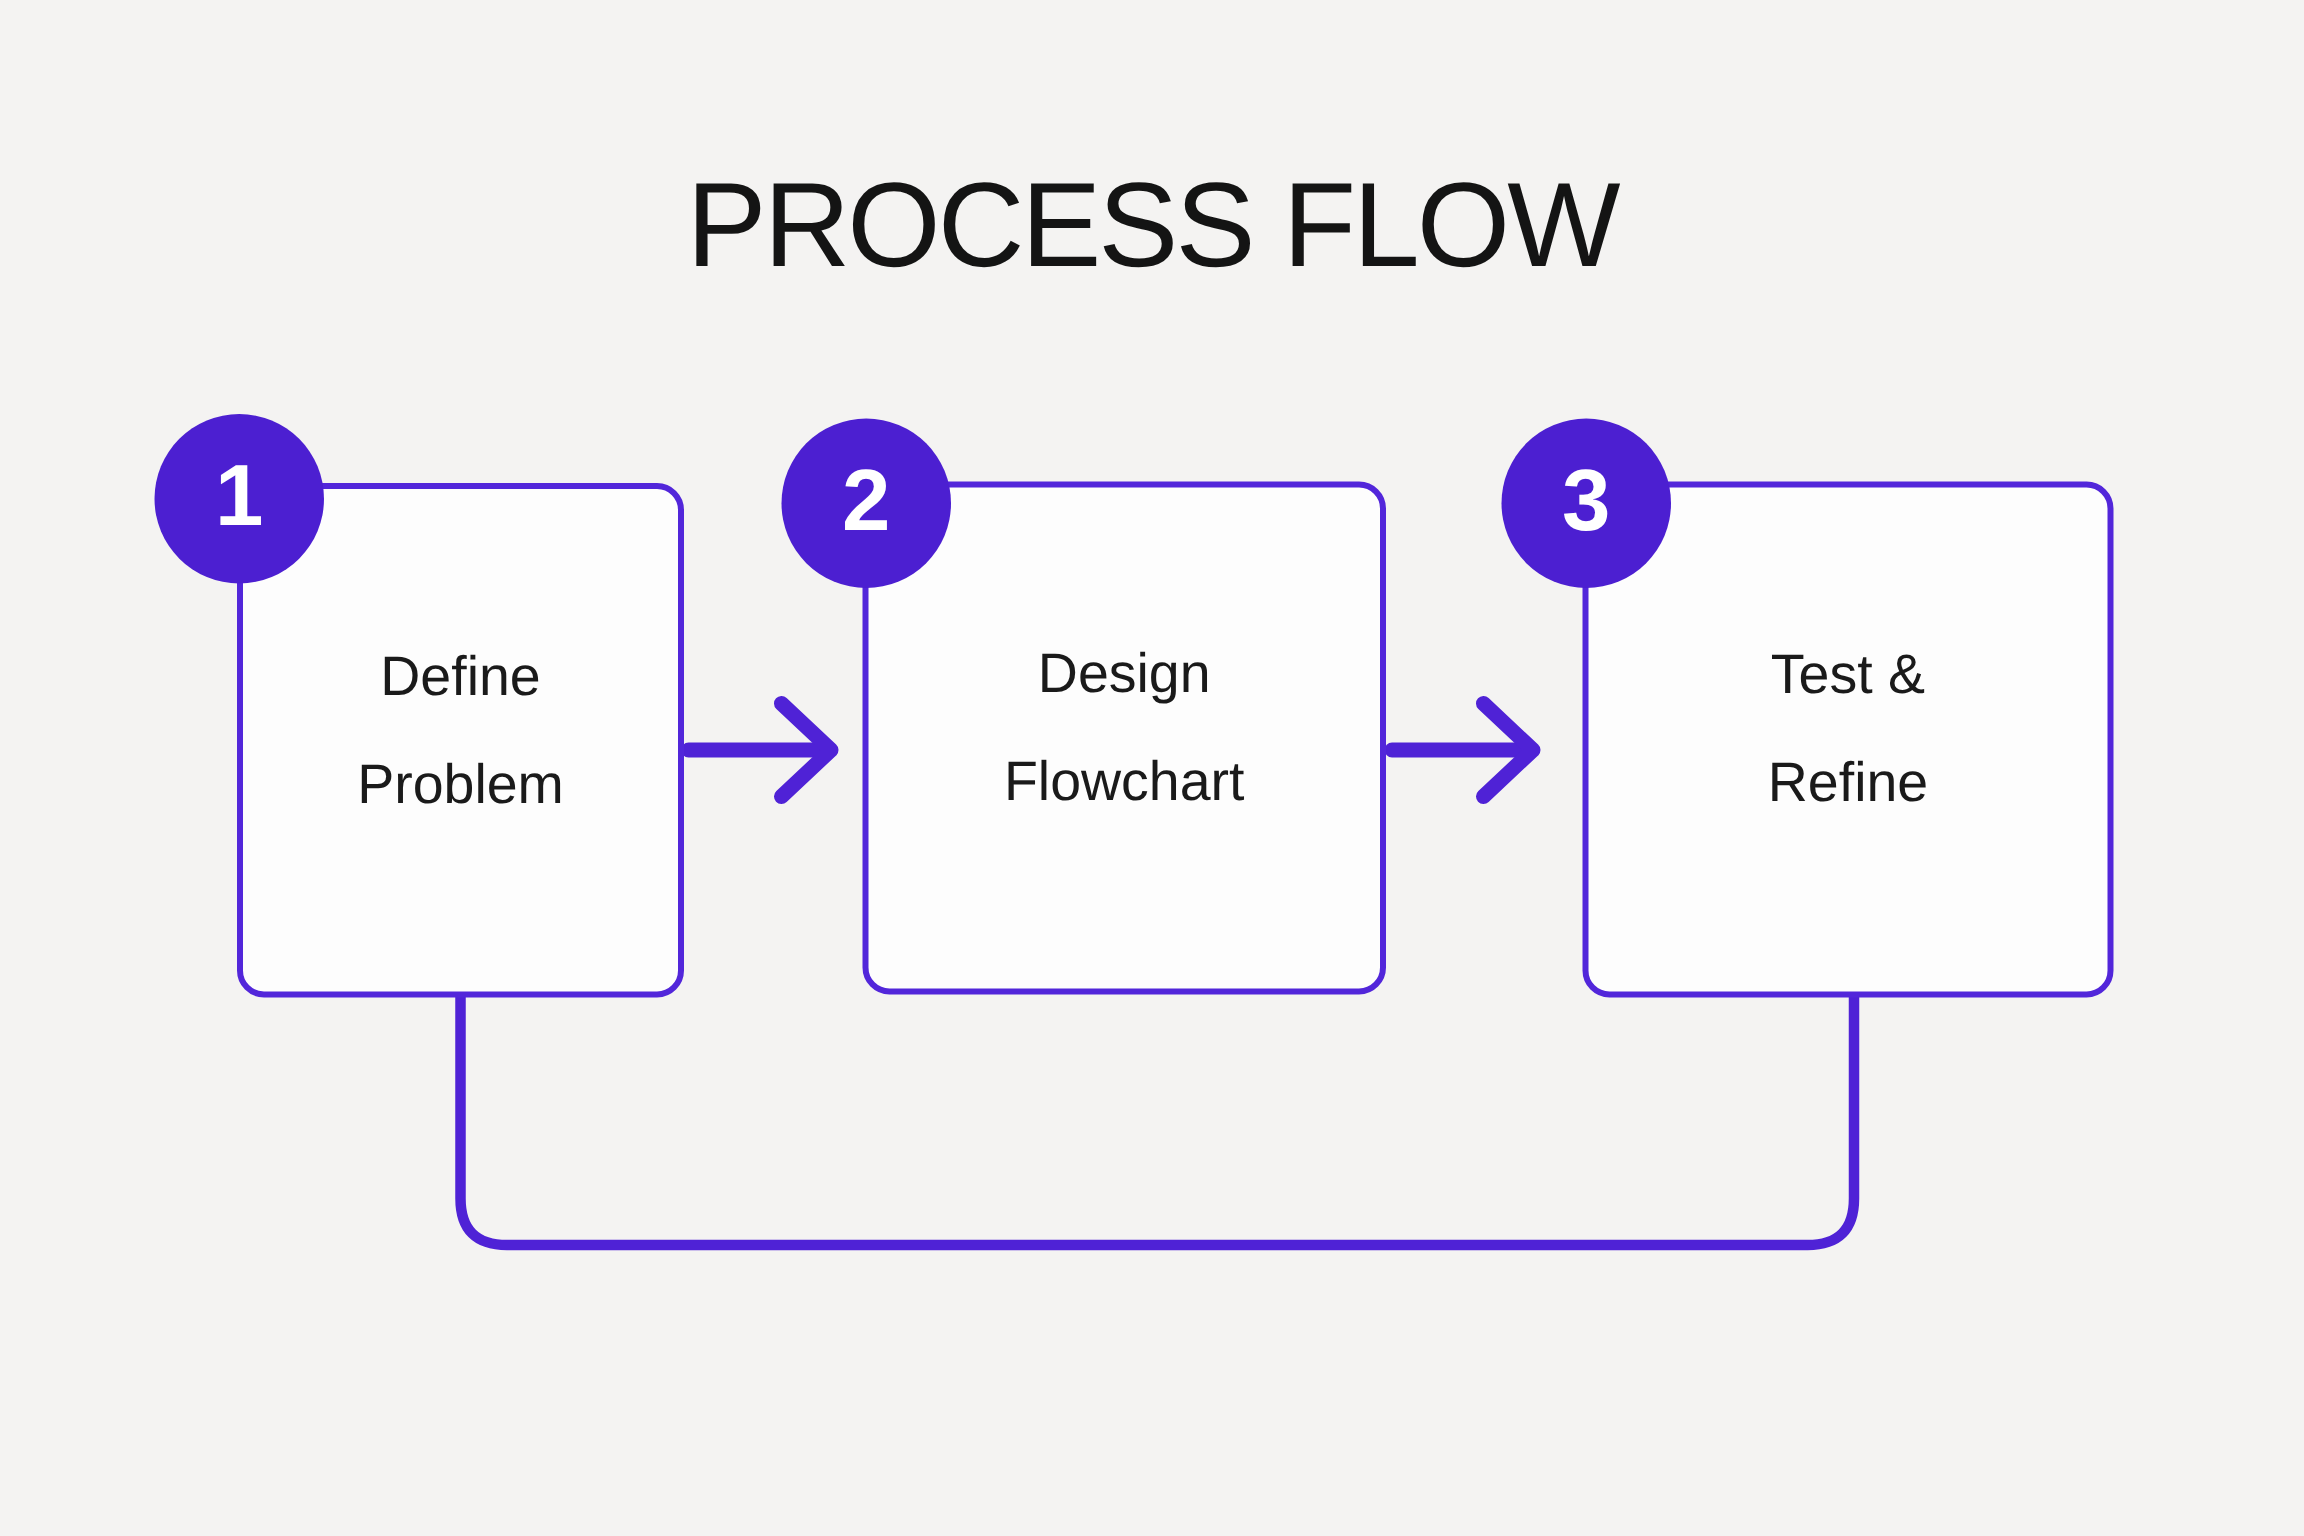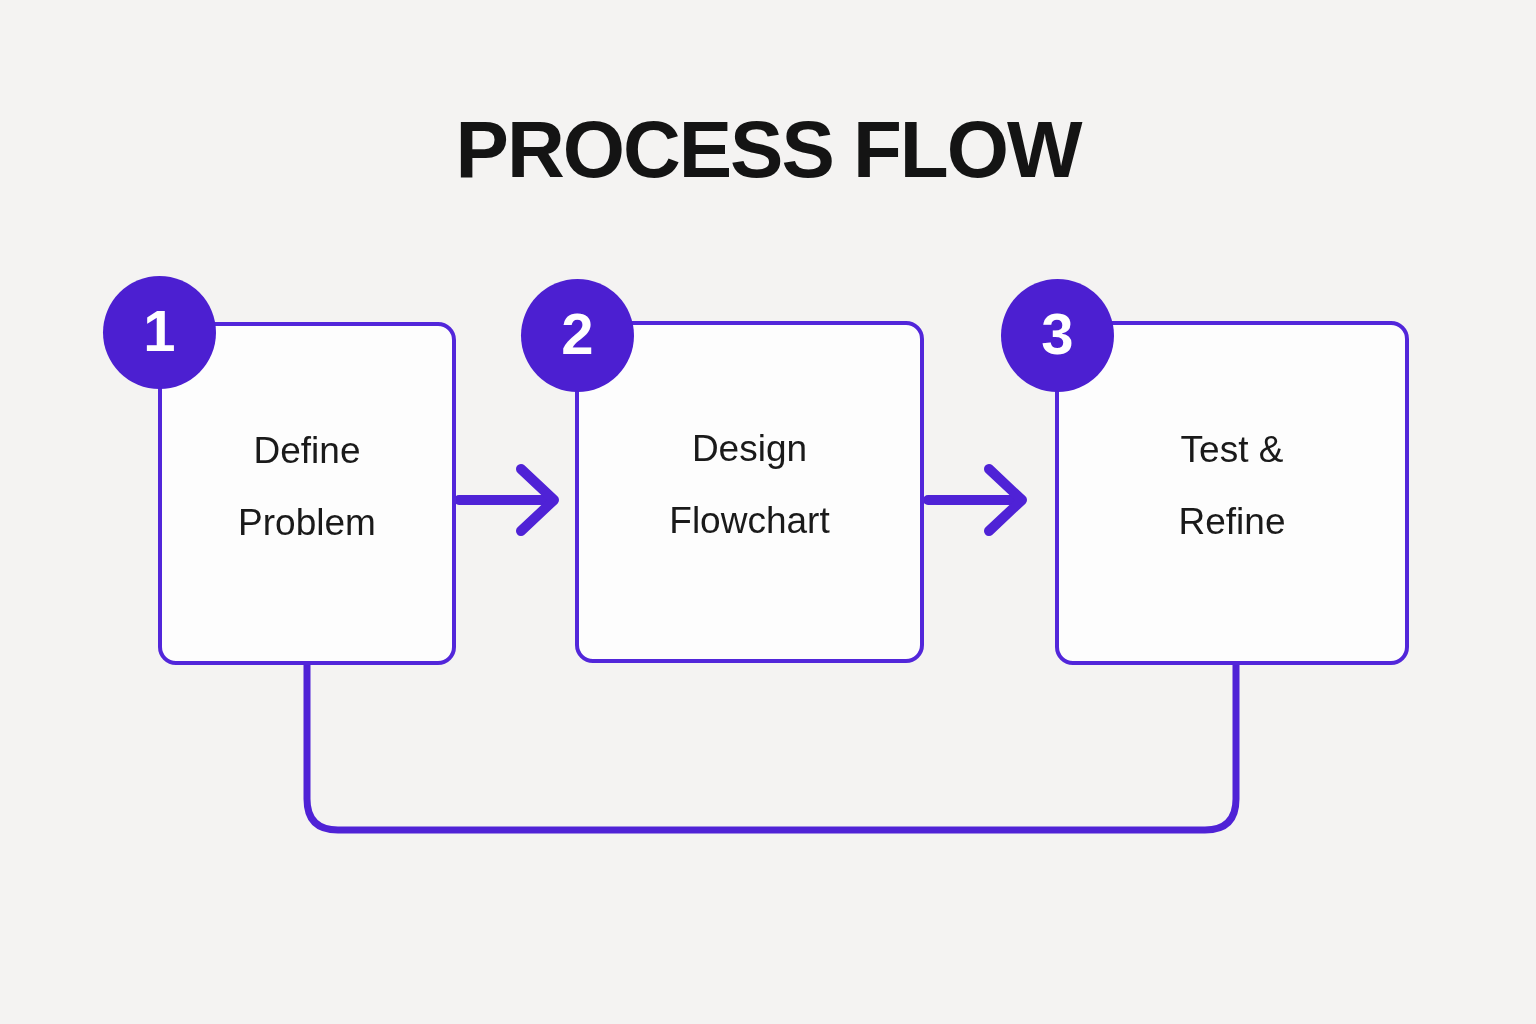--- a/index.html
+++ b/index.html
@@ -16,21 +16,21 @@
     background: #f4f3f2;
     overflow: hidden;
   }
   .diagram-title {
     position: absolute;
     left: 0;
     top: 104px;
     width: 1536px;
     text-align: center;
     font-size: 80px;
-    font-weight: 700;
+    font-weight: 400;
     letter-spacing: -2px;
     color: #141414;
     margin: 0;
   }
   .connector-layer {
     position: absolute;
     left: 0;
     top: 0;
     width: 1536px;
     height: 1024px;

